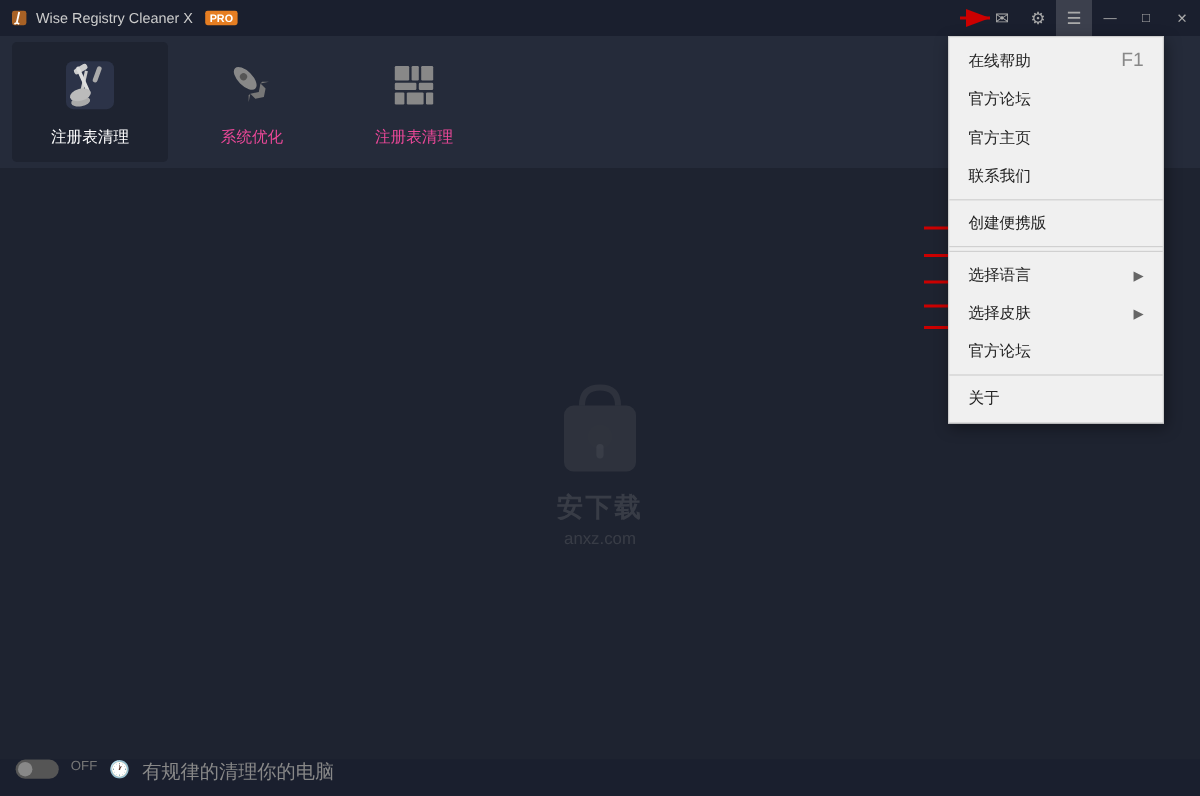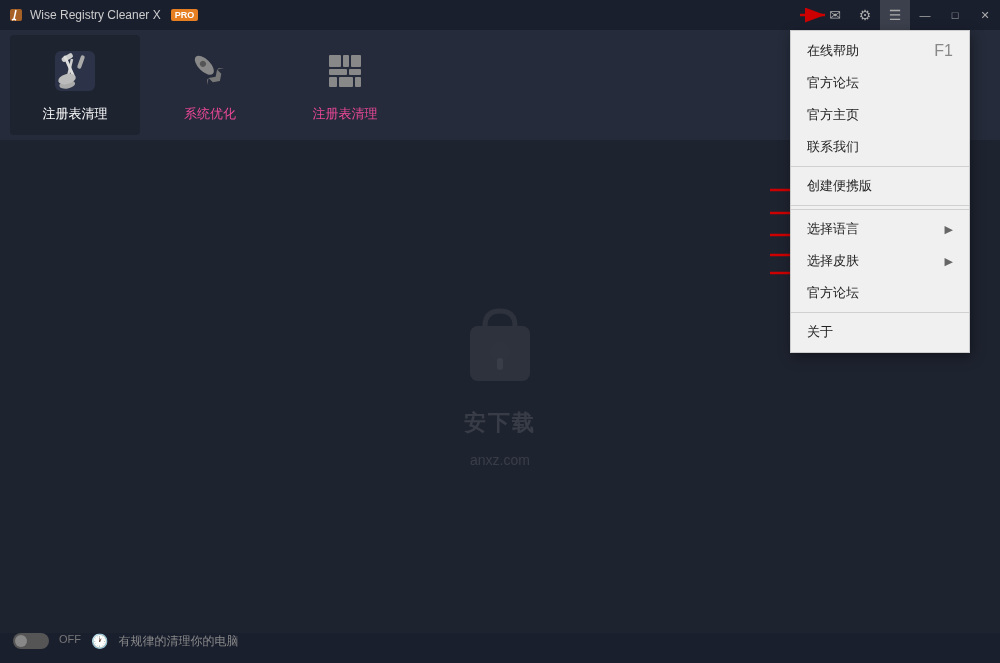--- a/index.html
+++ b/index.html
@@ -126,21 +126,20 @@
     
     .watermark {
       position: absolute;
       top: 50%;
       left: 50%;
       transform: translate(-50%, -50%);
       display: flex;
       flex-direction: column;
       align-items: center;
       opacity: 0.25;
-      gap: 12px;
     }
     .watermark-icon {
       width: 80px;
       height: 80px;
       margin-bottom: 10px;
     }
     .watermark-text {
       color: #888;
       font-size: 22px;
       font-weight: bold;
@@ -190,21 +189,21 @@
     .toggle-label {
       color: #777;
       font-size: 11px;
     }
     .status-icon {
       color: #777;
       font-size: 14px;
     }
     .status-text {
       color: #888;
-      font-size: 12px;
+      font-size: 16px;
     }
 
     
     .dropdown-menu {
       position: absolute;
       top: 30px;
       right: 30px;
       width: 180px;
       background: #f0f0f0;
       border: 1px solid #ccc;

